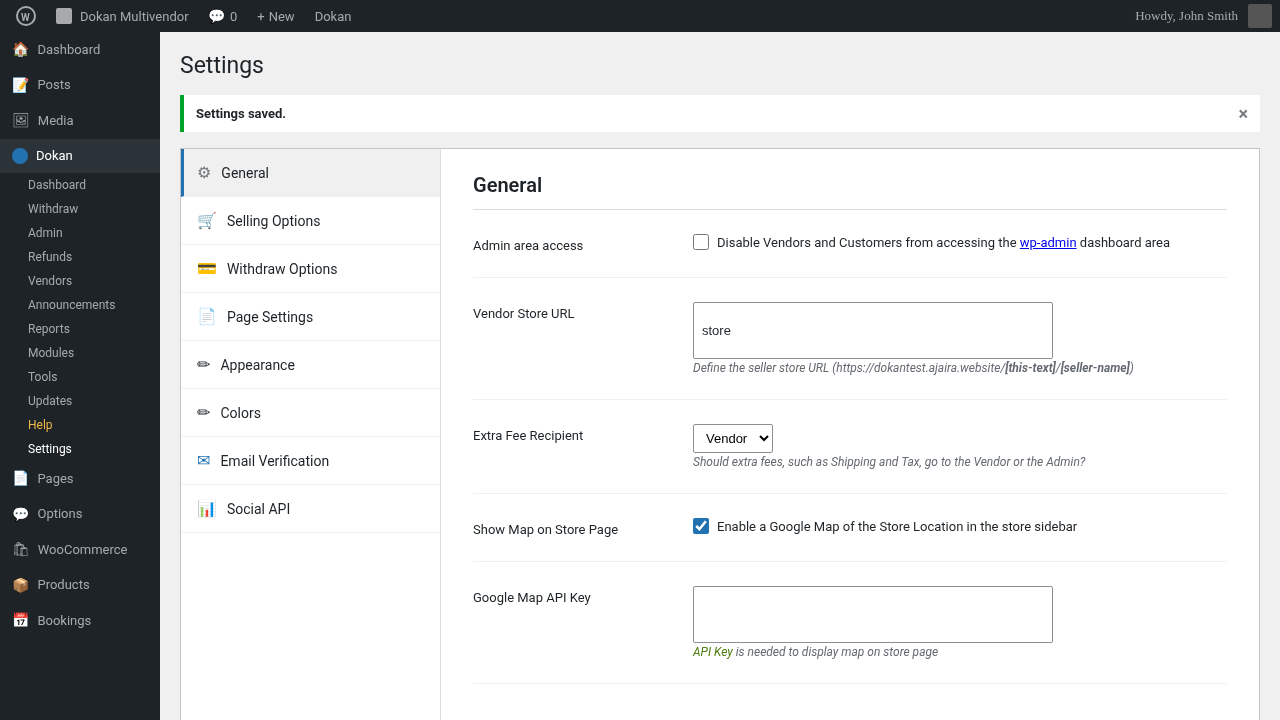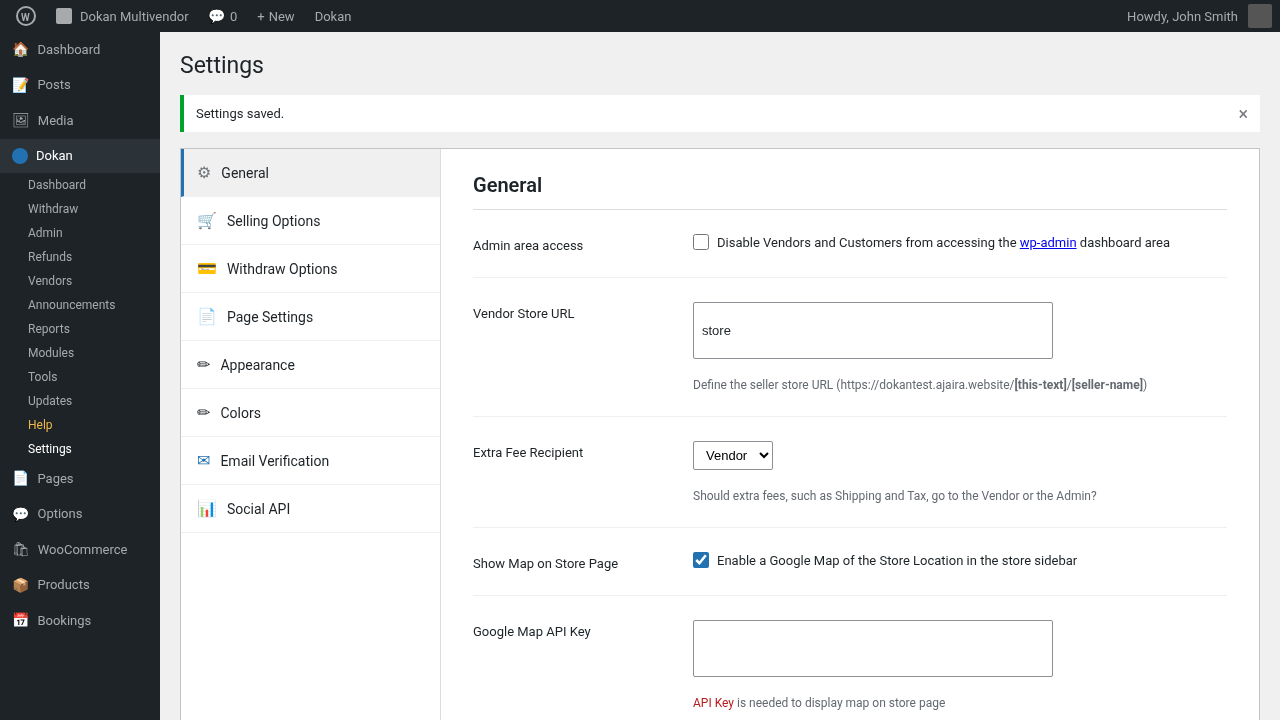--- a/index.html
+++ b/index.html
@@ -12,21 +12,21 @@
       display: flex;
       align-items: center;
       padding: 0 8px;
       position: fixed;
       top: 0; left: 0; right: 0;
       z-index: 999;
       color: #a7aaad;
     }
     .adminbar-left { display: flex; align-items: center; gap: 4px; flex: 1; }
     .adminbar-item { display: flex; align-items: center; gap: 4px; padding: 0 8px; height: 32px; cursor: pointer; color: #a7aaad; font-size: 13px; }
-    .adminbar-right { display: flex; align-items: center; gap: 4px; color: #a7aaad; font-size: 13px; }
+    .adminbar-right { display: flex; align-items: center; gap: 4px; color: #a7aaad; font-size: 13px; font-family: Liberation Serif, serif; }
     .wp-logo { width: 20px; height: 20px; fill: #a7aaad; }
 
     
     #wpwrap { display: flex; margin-top: 32px; min-height: calc(100vh - 32px); }
 
     
     #adminmenuwrap {
       width: 160px;
       background: #1d2327;
       flex-shrink: 0;
@@ -61,20 +61,21 @@
 
     
     .notice-success {
       background: #fff;
       border-left: 4px solid #00a32a;
       padding: 8px 12px;
       margin-bottom: 16px;
       display: flex;
       align-items: center;
       justify-content: space-between;
+      font-weight: bold;
     }
     .notice-dismiss { cursor: pointer; color: #787c82; font-size: 18px; }
 
     
     .settings-container { display: flex; gap: 0; background: #fff; border: 1px solid #c3c4c7; }
 
     
     .settings-nav { width: 260px; flex-shrink: 0; border-right: 1px solid #dcdcde; }
     .settings-nav-item {
       display: flex;
@@ -95,22 +96,22 @@
     
     .form-row {
       display: flex;
       align-items: flex-start;
       margin-bottom: 24px;
       padding-bottom: 24px;
       border-bottom: 1px solid #f0f0f1;
     }
     .form-label { width: 220px; flex-shrink: 0; font-weight: 400; font-size: 13px; padding-top: 4px; }
     .form-field { flex: 1; }
-    .form-description { color: #646970; font-size: 12px; margin-top: 19px; }
-    .form-description a { color: #b91c1c; text-decoration: none; }
+    .form-description { color: #646970; font-style: italic; font-size: 12px; margin-top: 2px; }
+    .form-description a { color: #4d7c0f; text-decoration: none; }
 
     input[type="text"] {
       width: 100%;
       max-width: 360px;
       padding: 20px 8px;
       border: 1px solid #8c8f94;
       border-radius: 2px;
       font-size: 13px;
       color: #1d2327;
     }

